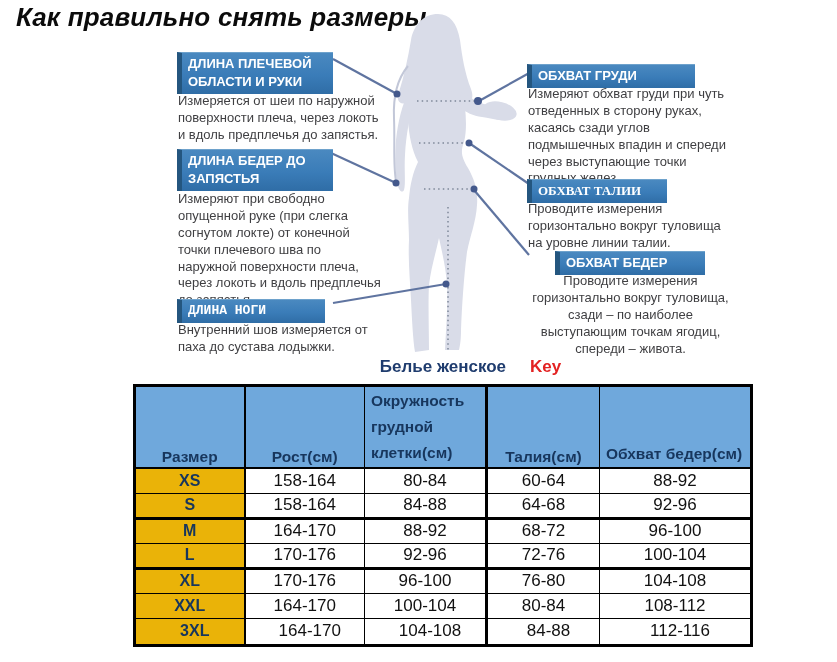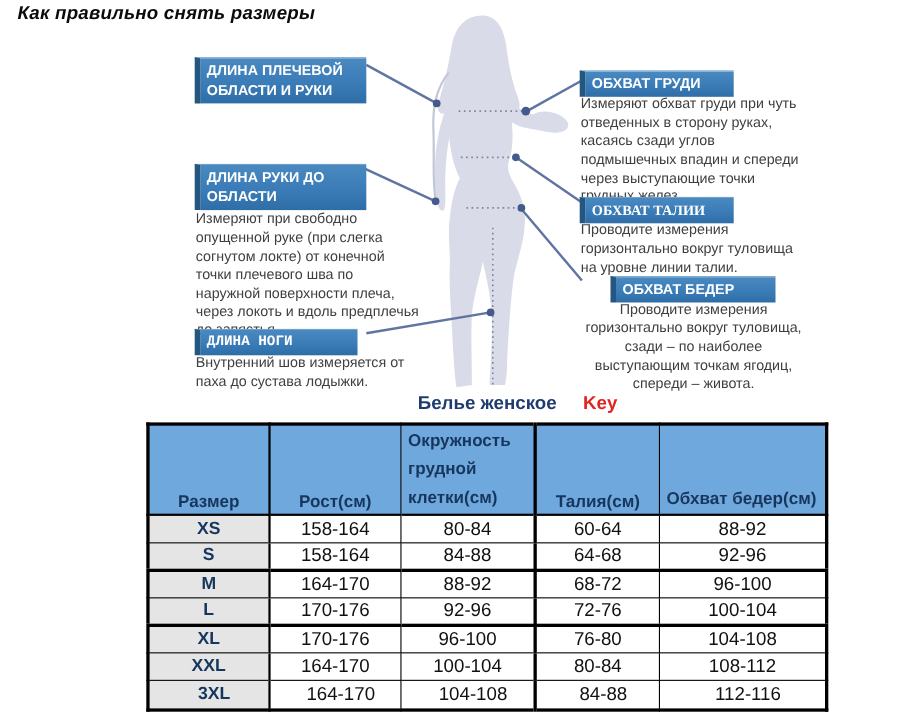--- a/index.html
+++ b/index.html
@@ -1,21 +1,21 @@
 <!DOCTYPE html>
 <html><head>
 <meta charset="utf-8">
 <style>
   html,body{margin:0;padding:0;background:#fff;}
   #stage{
     position:relative;width:837px;height:662px;background:#ffffff;overflow:hidden;
     font-family:"Liberation Sans","DejaVu Sans",sans-serif;
   }
   .page-title{
-    position:absolute;left:16px;top:2px;font-size:17px;font-weight:bold;font-style:italic;
+    position:absolute;left:16px;top:2px;font-size:26px;font-weight:bold;font-style:italic;
     color:#0b0b0b;letter-spacing:.2px;
   }
   svg.diagram{position:absolute;left:0;top:0;}
   .callout{
     position:absolute;
     background:linear-gradient(180deg,#4a89c0 0%,#3a7cb8 55%,#2f6da6 100%);
     border-left:5px solid #24567f;border-top:1px solid #6ea2cc;
     color:#ffffff;font-weight:bold;font-size:13px;line-height:1.38;
     padding:2px 6px 3px 6px;box-sizing:border-box;
   }
@@ -35,21 +35,21 @@
   table.size-table td,table.size-table th{
     border:1.5px solid #000;box-sizing:border-box;padding:1px 6px;
   }
   th{font-size:15.5px;color:#17365d;font-weight:bold;background:#6fa8dc;}
   tr.hdr{height:82px;}
   tr.hdr th{border-bottom-width:2.5px;}
   th.bc{vertical-align:bottom;text-align:center;padding-bottom:4px;}
   th.tl{vertical-align:top;text-align:left;line-height:26px;padding-top:3px;}
   th.bl{vertical-align:bottom;text-align:left;line-height:24px;padding-bottom:2px;}
   td{font-size:17px;color:#111;text-align:center;height:25px;}
-  td.size{background:#e5e5e5;color:#17365d;font-weight:bold;font-size:16px;}
+  td.size{background:#eab308;color:#17365d;font-weight:bold;font-size:16px;}
   tr.thick td{border-bottom-width:3px;}
   table.size-table td:first-child,table.size-table th:first-child{border-right-width:2.5px;}
   table.size-table td:nth-child(3),table.size-table th:nth-child(3){border-right-width:3px;}
   tr.last td{height:27px;padding-left:16px;}
 </style>
 </head>
 <body>
 
 <div id="stage">
 
@@ -96,28 +96,29 @@
       <circle cx="397" cy="94" r="3.5"></circle>
       <circle cx="396" cy="183" r="3.5"></circle>
       <circle cx="446" cy="284" r="3.5"></circle>
       <circle cx="478" cy="101" r="4"></circle>
       <circle cx="469" cy="143" r="3.5"></circle>
       <circle cx="474" cy="189" r="3.5"></circle>
     </g>
   </svg>
 
   <div class="callout" style="left:177px;top:52px;width:156px;">ДЛИНА ПЛЕЧЕВОЙ ОБЛАСТИ И РУКИ</div>
+  <div class="desc" style="left:178px;top:93px;width:208px;">Измеряется от шеи по наружной поверхности плеча, через локоть и вдоль предплечья до запястья.</div>
 
-  <div class="callout" style="left:177px;top:149px;width:156px;">ДЛИНА РУКИ ДО ОБЛАСТИ</div>
+  <div class="callout" style="left:177px;top:149px;width:156px;">ДЛИНА БЕДЕР ДО ЗАПЯСТЬЯ</div>
   <div class="desc" style="left:178px;top:191px;width:205px;">Измеряют при свободно опущенной руке (при слегка согнутом локте) от конечной точки плечевого шва по наружной поверхности плеча, через локоть и вдоль предплечья до запястья.</div>
 
   <div class="callout" style="left:177px;top:299px;width:148px;font-family:Liberation Mono, monospace;">ДЛИНА НОГИ</div>
   <div class="desc" style="left:178px;top:322px;width:208px;">Внутренний шов измеряется от паха до сустава лодыжки.</div>
 
-  <div class="callout" style="left:527px;top:64px;width:140px;">ОБХВАТ ГРУДИ</div>
+  <div class="callout" style="left:527px;top:64px;width:168px;">ОБХВАТ ГРУДИ</div>
   <div class="desc" style="left:528px;top:86px;width:200px;">Измеряют обхват груди при чуть отведенных в сторону руках, касаясь сзади углов подмышечных впадин и спереди через выступающие точки грудных желез.</div>
 
   <div class="callout" style="left:527px;top:179px;width:140px;font-family:Liberation Serif, serif;">ОБХВАТ ТАЛИИ</div>
   <div class="desc" style="left:528px;top:201px;width:205px;">Проводите измерения горизонтально вокруг туловища на уровне линии талии.</div>
 
   <div class="callout" style="left:555px;top:251px;width:150px;">ОБХВАТ БЕДЕР</div>
   <div class="desc" style="left:528px;top:273px;width:205px;text-align:center;">Проводите измерения горизонтально вокруг туловища, сзади – по наиболее выступающим точкам ягодиц, спереди – живота.</div>
 
   <div class="tbl-title">
     <span>Белье женское</span><span class="accent">Key</span>

